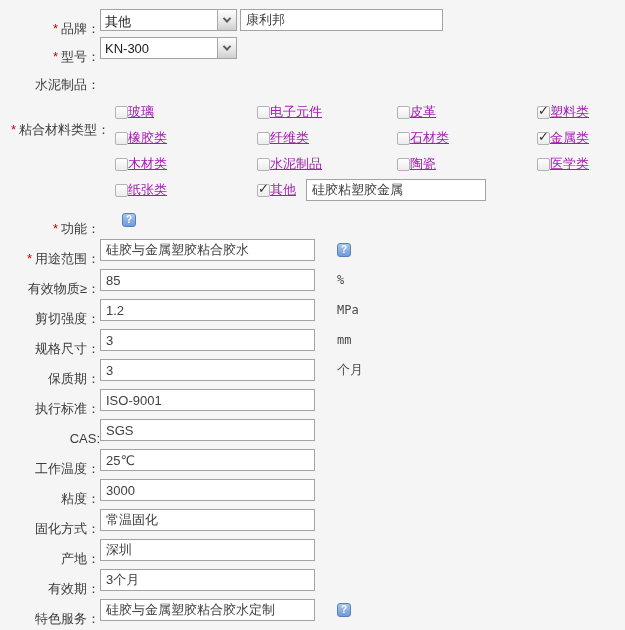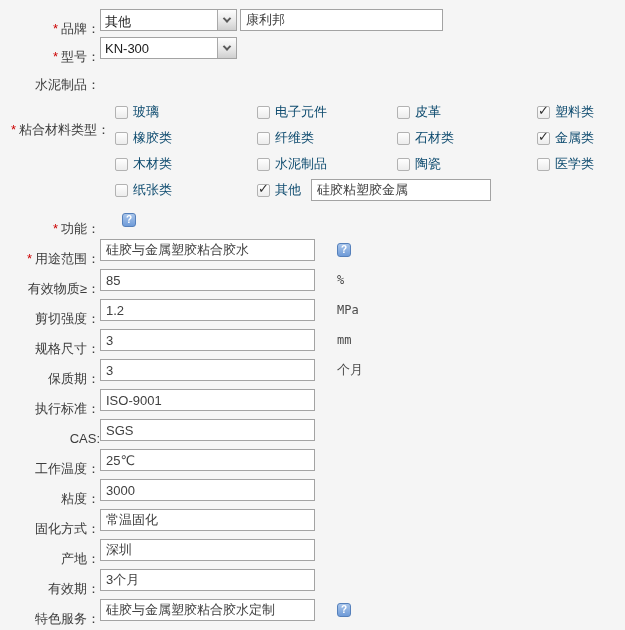--- a/index.html
+++ b/index.html
@@ -45,21 +45,21 @@
   .cb {
     width:13px; height:13px; flex:none; position:relative;
     border:1px solid #b2b2b2; border-radius:2px;
     background:linear-gradient(#fefefe,#ececec); cursor:pointer;
   }
   .cb .tick {
     display:none; position:absolute; left:0; top:-3px;
     font-size:13px; font-weight:bold; color:#2e2e2e; line-height:14px;
   }
   .cb.checked .tick { display:block; }
-  .cb-lab { margin-left:5px; color:#0c4a6e; }
+  .cb-lab { color:#a21caf;text-decoration:underline; }
   .cb-other-input { margin-left:10px; }
   
   .help {
     width:14px; height:14px; flex:none; margin-left:22px;
     border:1px solid #5580bb; border-radius:3px;
     background:linear-gradient(#a9c5ea,#6f9bd8);
     color:#fff; font-size:10px; font-weight:bold;
     text-align:center; line-height:12px; cursor:pointer;
   }
   .unit {

